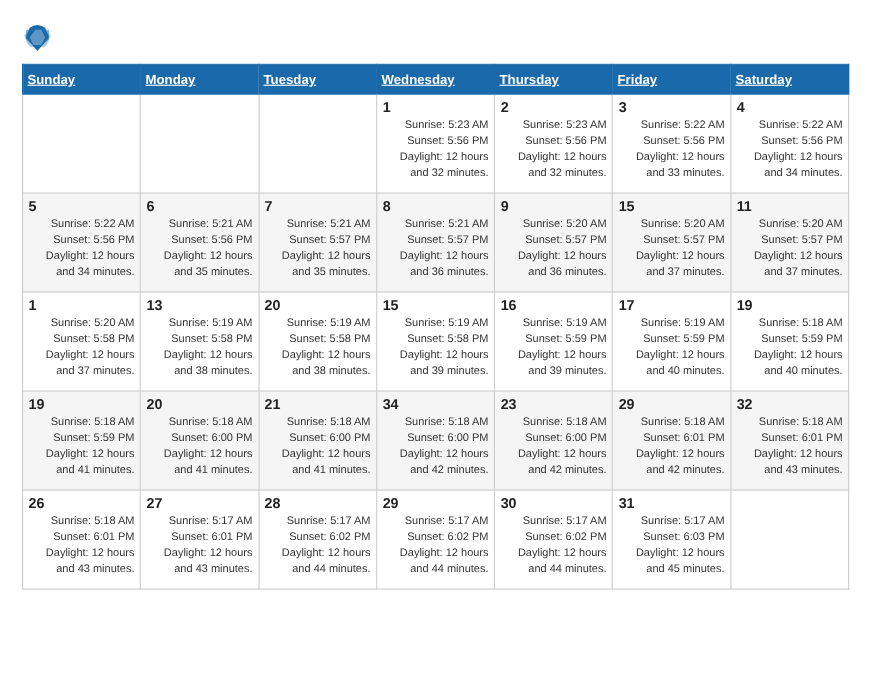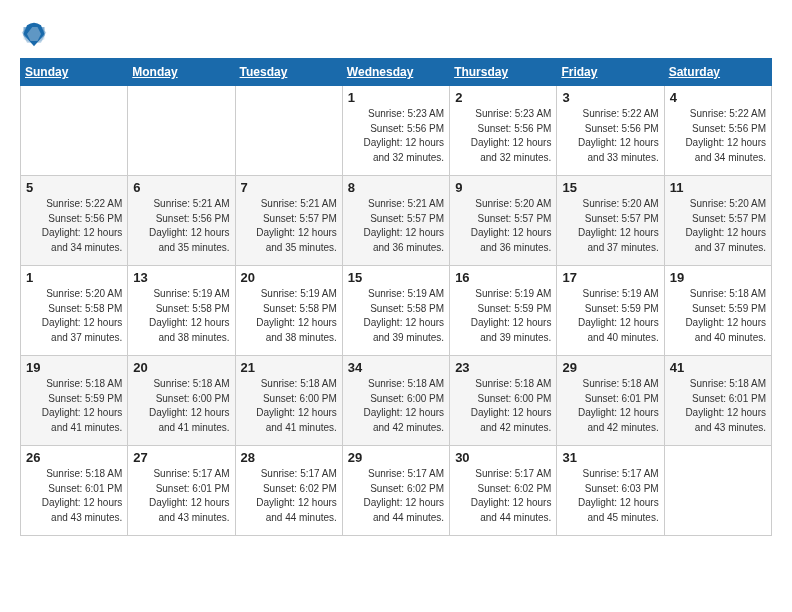--- a/index.html
+++ b/index.html
@@ -231,21 +231,21 @@
         </td>
         <td>
           <span class="day-num">23</span>
           <div class="day-info">Sunrise: 5:18 AM<br>Sunset: 6:00 PM<br>Daylight: 12 hours<br>and 42 minutes.</div>
         </td>
         <td>
           <span class="day-num">29</span>
           <div class="day-info">Sunrise: 5:18 AM<br>Sunset: 6:01 PM<br>Daylight: 12 hours<br>and 42 minutes.</div>
         </td>
         <td>
-          <span class="day-num">41</span>
+          <span class="day-num">32</span>
           <div class="day-info">Sunrise: 5:18 AM<br>Sunset: 6:01 PM<br>Daylight: 12 hours<br>and 43 minutes.</div>
         </td>
       </tr>
       <tr>
         <td>
           <span class="day-num">26</span>
           <div class="day-info">Sunrise: 5:18 AM<br>Sunset: 6:01 PM<br>Daylight: 12 hours<br>and 43 minutes.</div>
         </td>
         <td>
           <span class="day-num">27</span>

